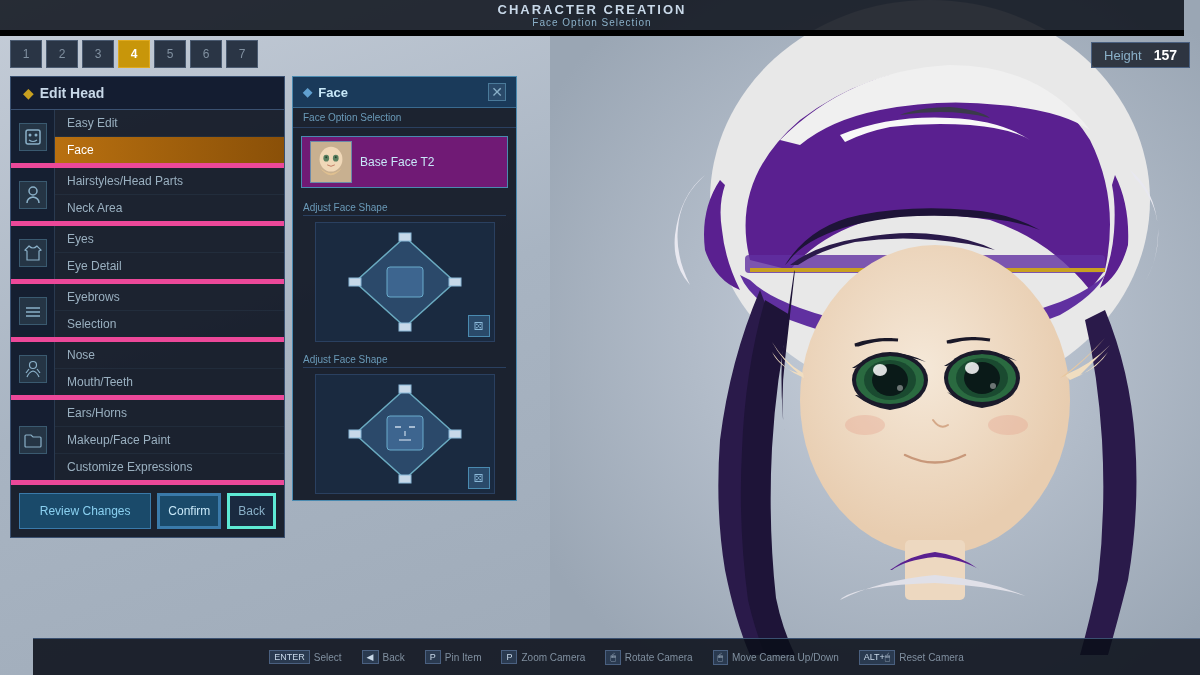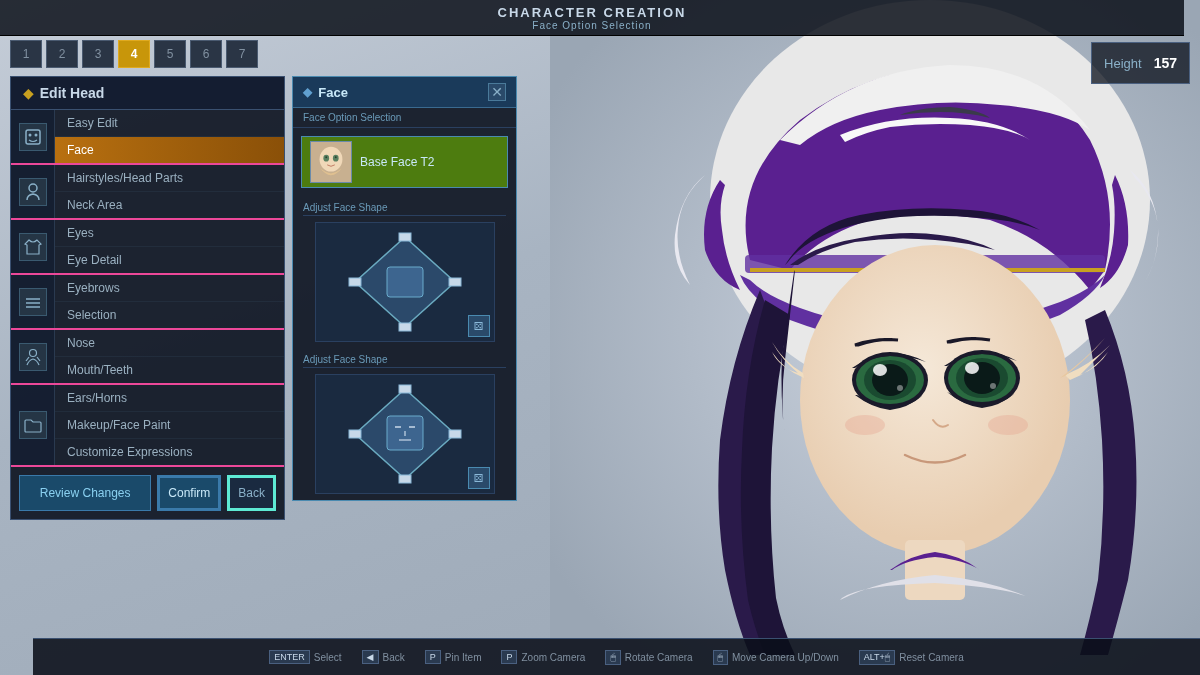--- a/index.html
+++ b/index.html
@@ -23,21 +23,21 @@
     
     #top-bar {
       position: absolute;
       top: 0; left: 0; right: 16px;
       height: 36px;
       background: rgba(10, 15, 25, 0.85);
       z-index: 100;
       display: flex;
       align-items: center;
       justify-content: center;
-      border-bottom: 1px solid #000000;
+      border-bottom: 6px solid #000000;
     }
 
     #title-area {
       display: flex;
       flex-direction: column;
       align-items: center;
     }
 
     #game-title {
       font-size: 13px;
@@ -83,21 +83,21 @@
       font-weight: bold;
     }
 
     
     #height-display {
       position: absolute;
       top: 42px;
       right: 10px;
       background: rgba(10, 15, 25, 0.75);
       border: 1px solid #4a6080;
-      padding: 12px 12px;
+      padding: 4px 12px;
       display: flex;
       gap: 12px;
       z-index: 100;
       align-items: center;
     }
 
     #height-label {
       color: #8ab0c8;
       font-size: 13px;
     }
@@ -229,21 +229,21 @@
     #face-section-label {
       padding: 4px 10px;
       font-size: 10px;
       color: #6a9ab8;
       border-bottom: 1px solid #2a4060;
     }
 
     
     #face-option-item {
       margin: 8px;
-      background: #4d7c0f;
+      background: #701a75;
       border: 1px solid #4a8ab0;
       display: flex;
       align-items: center;
       gap: 8px;
       padding: 4px 8px;
     }
 
     #face-thumbnail {
       width: 42px;
       height: 42px;
@@ -346,21 +346,21 @@
     
     #char-svg {
       position: absolute;
       right: -50px;
       top: -20px;
       width: 700px;
       height: 700px;
     }
 
     .menu-section-group {
-      border-bottom: 2px solid #ec4899;
+      border-bottom: 5px solid #ec4899;
     }
 
     .section-row {
       display: flex;
       align-items: stretch;
       min-height: 34px;
     }
 
     .section-icon-area {
       width: 44px;

